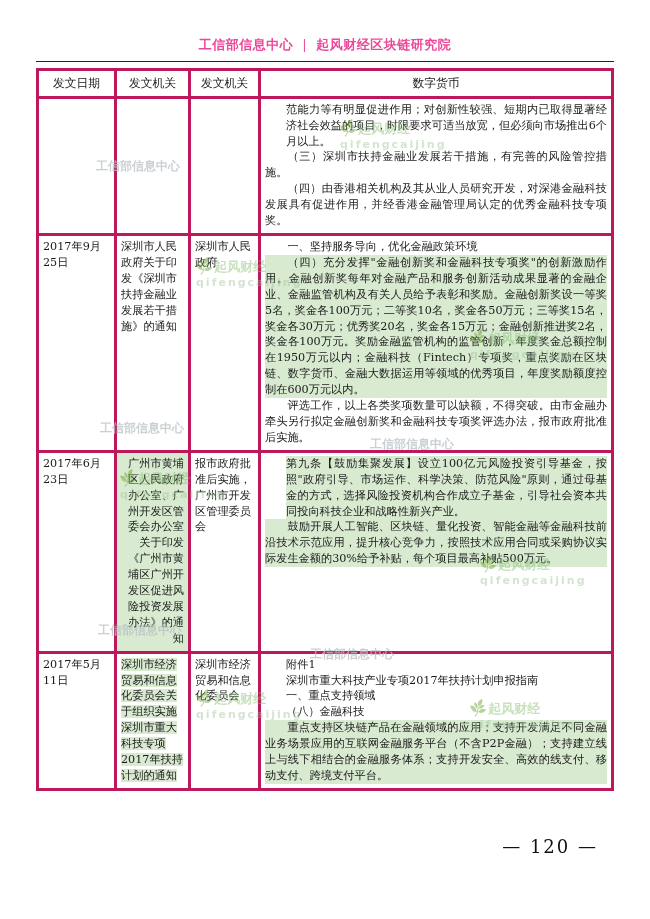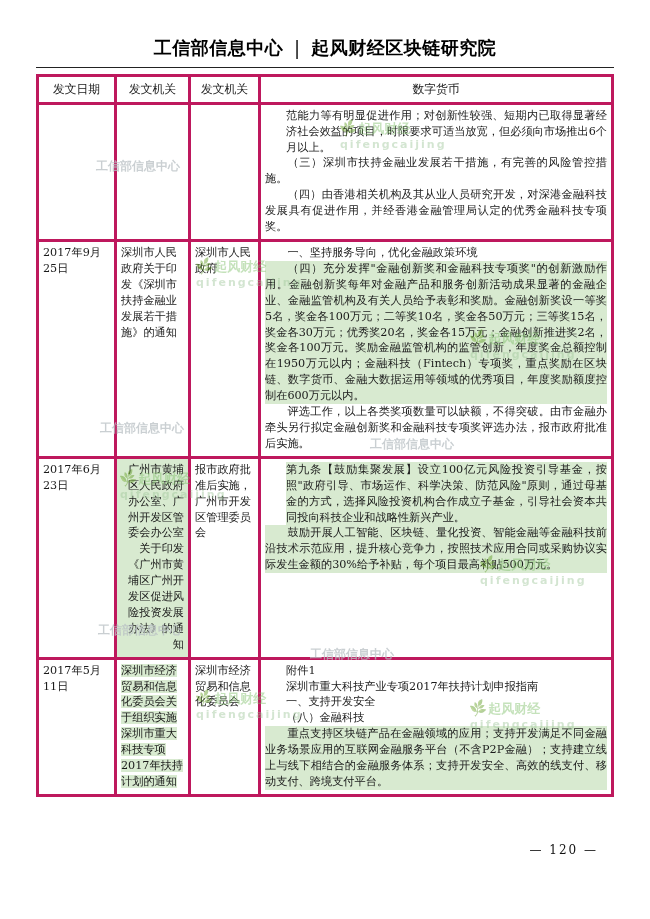--- a/index.html
+++ b/index.html
@@ -18,24 +18,24 @@
   .page {
     position: relative;
     width: 650px;
     height: 919px;
     box-sizing: border-box;
     padding: 36px 36px 0 36px;
   }
   
   .doc-header {
     text-align: center;
-    font-size: 18px;
+    font-size: 13px;
     font-weight: bold;
     letter-spacing: 0.5px;
-    color: #000000;
+    color: #ec4899;
     padding-bottom: 5px;
     margin-bottom: 2px;
   }
   .doc-header .sep {
     font-weight: normal;
     padding: 0 4px;
   }
   .header-rule {
     border-bottom: 1px solid #222;
     margin: 0 0 0 0;
@@ -80,21 +80,21 @@
     font-size: 11.2px;
     line-height: 1.45;
     margin-left: 24px;
   }
   .c1cell { text-align: left; }
   
   .page-number {
     position: absolute;
     right: 52px;
     bottom: 62px;
-    font-size: 12px;
+    font-size: 18px;
     letter-spacing: 2px;
     color: #111;
   }
   
   .wm {
     position: absolute;
     pointer-events: none;
     user-select: none;
     font-family: "DejaVu Sans", "Liberation Sans", sans-serif;
     font-weight: bold;
@@ -185,21 +185,21 @@
         </td>
       </tr>
 
       <tr>
         <td class="c1cell">2017年5月11日</td>
         <td class="c2cell"><span class="hl">深圳市经济贸易和信息化委员会关于组织实施深圳市重大科技专项2017年扶持计划的通知</span></td>
         <td class="c3cell">深圳市经济贸易和信息化委员会</td>
         <td class="cell">
           <p class="noind">附件1</p>
           <p class="noind">深圳市重大科技产业专项2017年扶持计划申报指南</p>
-          <p class="noind">一、支持开发安全</p>
+          <p class="noind">一、重点支持领域</p>
           <p class="noind">（八）金融科技</p>
           <p class="ind hl">重点支持区块链产品在金融领域的应用；支持开发满足不同金融业务场景应用的互联网金融服务平台（不含P2P金融）；支持建立线上与线下相结合的金融服务体系；支持开发安全、高效的线支付、移动支付、跨境支付平台。</p>
         </td>
       </tr>
     </tbody>
   </table>
 
   <div class="page-number">— 120 —</div>
 
   <div class="wm wm-green" style="left:340px; top:120px;">

